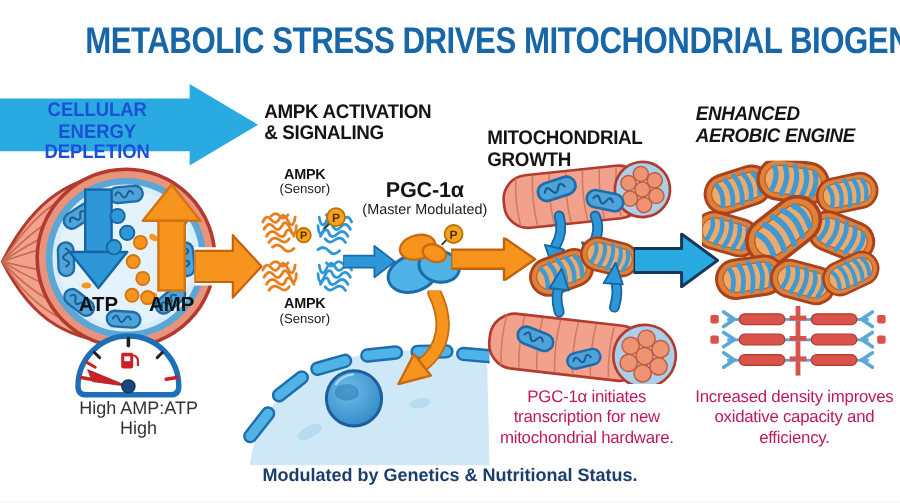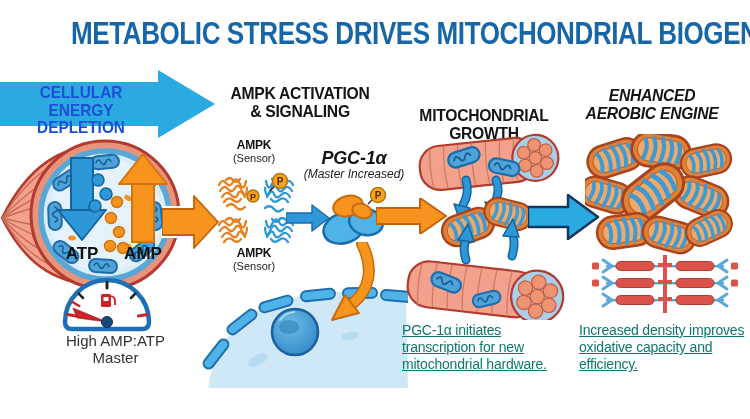--- a/index.html
+++ b/index.html
@@ -9,41 +9,41 @@
   }
   .abs{position:absolute;}
   
   .title{left:0;right:0;top:16px;text-align:center;color:#1766a8;font-weight:800;}
   .title span{display:inline-block;font-size:31px;letter-spacing:-.5px;transform:scaleX(.84);white-space:nowrap;}
   
   .banner-text{left:0;top:84px;width:162px;text-align:center;color:#1d4ed8;font-weight:800;
     font-size:16.5px;line-height:1.07;}
   .banner-text div{transform:scaleX(.93);}
   
-  .hdr{color:#141414;font-weight:800;text-align:center;font-size:16.5px;line-height:1.12;letter-spacing:-.3px;}
+  .hdr{color:#141414;font-weight:800;font-size:16.5px;line-height:1.12;letter-spacing:-.3px;}
   .hdr div{transform:scaleX(.95);}
   .hdr2{left:216px;top:84px;width:168px;}
   .hdr3{left:402px;top:86px;width:164px;margin-top:20px;}
   .hdr4{left:576px;top:86px;width:152px;font-style:italic;}
   
   .mol-label{text-align:center;color:#141414;}
   .mol-label .big{font-weight:800;font-size:12px;line-height:1.05;letter-spacing:-.2px;}
   .mol-label .sub{font-size:11px;line-height:1.15;color:#1a1a1a;}
   .ampk-top{left:208px;top:139px;width:92px;}
   .ampk-bottom{left:208px;top:247px;width:92px;}
-  .pgc-label{left:294px;top:149px;width:120px;font-style:italic;}
+  .pgc-label{left:294px;top:149px;width:120px;}
   .pgc-label .big{font-size:18px;}
   .pgc-label .sub{font-size:12px;}
   
   text.chem{font-family:"Liberation Sans",sans-serif;font-weight:800;font-size:17px;fill:#101010;text-anchor:middle;}
   text.pbadge{font-family:"Liberation Sans",sans-serif;font-weight:800;fill:#513000;text-anchor:middle;}
   
   .gauge-label{left:33px;top:332px;width:165px;text-align:center;color:#333333;font-size:15px;line-height:1.16;}
   
-  .caption{color:#0f766e;font-size:14px;line-height:1.22;letter-spacing:-.2px;text-decoration:underline;}
+  .caption{color:#be185d;font-size:14px;line-height:1.22;text-align:center;letter-spacing:-.2px;}
   .cap3{left:402px;top:322px;width:174px;}
   .cap4{left:579px;top:322px;width:166px;}
   
   .footer{left:0;right:0;top:388px;text-align:center;color:#1b3e6f;font-weight:700;font-size:15px;}
   svg{display:block;}
   .defs-holder{position:absolute;width:0;height:0;overflow:hidden;}
 </style>
 </head>
 <body>
 
@@ -169,21 +169,21 @@
       <rect x="43.5" y="29" width="5" height="4" fill="#ffffff"></rect>
       <path d="M51,28 q4,1 4,5 v4" stroke="#cc2127" stroke-width="1.8" fill="none"></path>
     </g>
     <g>
       <polygon points="47,54 13,40 17,50" fill="#cc2127" stroke="#8e1418" stroke-width=".6"></polygon>
       <circle cx="47" cy="54" r="5.5" fill="#174a7c" stroke="#0d2c54" stroke-width="1"></circle>
     </g>
   </svg>
   <div class="abs gauge-label">
     <div>High AMP:ATP</div>
-    <div>Master</div>
+    <div>High</div>
   </div>
 
   <svg class="abs" style="left:162px;top:194px" width="60" height="58" viewBox="0 0 60 58">
     <polygon points="0,15 32,15 32,2 56,28 32,54 32,41 0,41" fill="none" stroke="#ffffff" stroke-width="6" stroke-linejoin="round"></polygon>
     <polygon points="0,15 32,15 32,2 56,28 32,54 32,41 0,41" fill="#f7941e" stroke="#c2620b" stroke-width="1.8" stroke-linejoin="round"></polygon>
   </svg>
 
   <div class="abs mol-label ampk-top">
     <div class="big">AMPK</div>
     <div class="sub">(Sensor)</div>
@@ -210,21 +210,21 @@
       <text class="pbadge" x="67" y="15" font-size="10">P</text>
     </g>
   </svg>
 
   <svg class="abs" style="left:286px;top:204px" width="45" height="28" viewBox="0 0 45 28">
     <polygon points="0,9 26,9 26,1 43,14 26,27 26,19 0,19" fill="#2e97d8" stroke="#1b6cab" stroke-width="1.5" stroke-linejoin="round"></polygon>
   </svg>
 
   <div class="abs mol-label pgc-label">
     <div class="big">PGC-1α</div>
-    <div class="sub">(Master Increased)</div>
+    <div class="sub">(Master Modulated)</div>
   </div>
   <svg class="abs" style="left:318px;top:186px" width="76" height="66" viewBox="0 0 76 66">
     <ellipse cx="26" cy="42" rx="21" ry="15" transform="rotate(-18 26 42)" fill="#4fb3e8" stroke="#1b6cab" stroke-width="2.5"></ellipse>
     <ellipse cx="48" cy="36" rx="17" ry="13" transform="rotate(12 48 36)" fill="#4fb3e8" stroke="#1b6cab" stroke-width="2.5"></ellipse>
     <ellipse cx="30" cy="20" rx="15" ry="10" transform="rotate(-14 30 20)" fill="#f7941e" stroke="#c86a10" stroke-width="2"></ellipse>
     <ellipse cx="44" cy="25" rx="10" ry="7" transform="rotate(20 44 25)" fill="#f7941e" stroke="#c86a10" stroke-width="2"></ellipse>
     <g>
       <line x1="50" y1="18" x2="58" y2="10" stroke="#333" stroke-width="1.5"></line>
       <circle cx="60" cy="9" r="7.5" fill="#f9a21b" stroke="#b5740a" stroke-width="1.5"></circle>
       <text class="pbadge" x="60" y="13" font-size="10">P</text>
@@ -383,14 +383,15 @@
         <rect x="141" y="25.5" width="7" height="7" rx="1.5"></rect>
     </g>
     <rect x="68" y="9" width="14" height="4" fill="#d9534a"></rect>
     <rect x="68" y="26" width="14" height="4" fill="#d9534a"></rect>
     <rect x="68" y="43" width="14" height="4" fill="#d9534a"></rect>
   </svg>
 
   <div class="abs caption cap3">PGC-1α initiates transcription for new mitochondrial hardware.</div>
   <div class="abs caption cap4">Increased density improves oxidative capacity and efficiency.</div>
 
+  <div class="abs footer">Modulated by Genetics &amp; Nutritional Status.</div>
 
 </div>
 
 </body></html>

